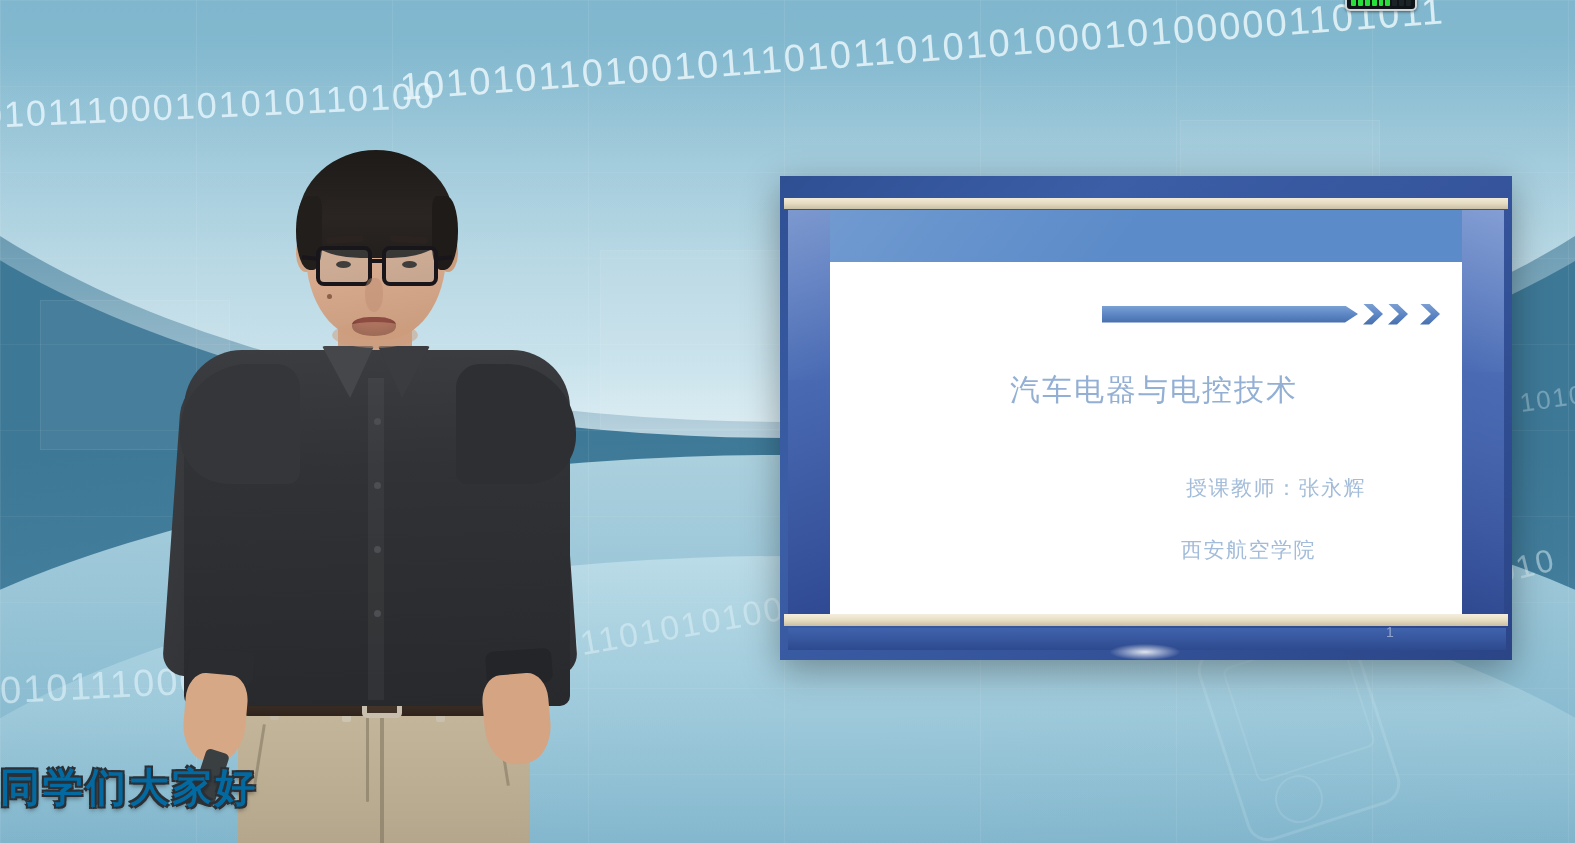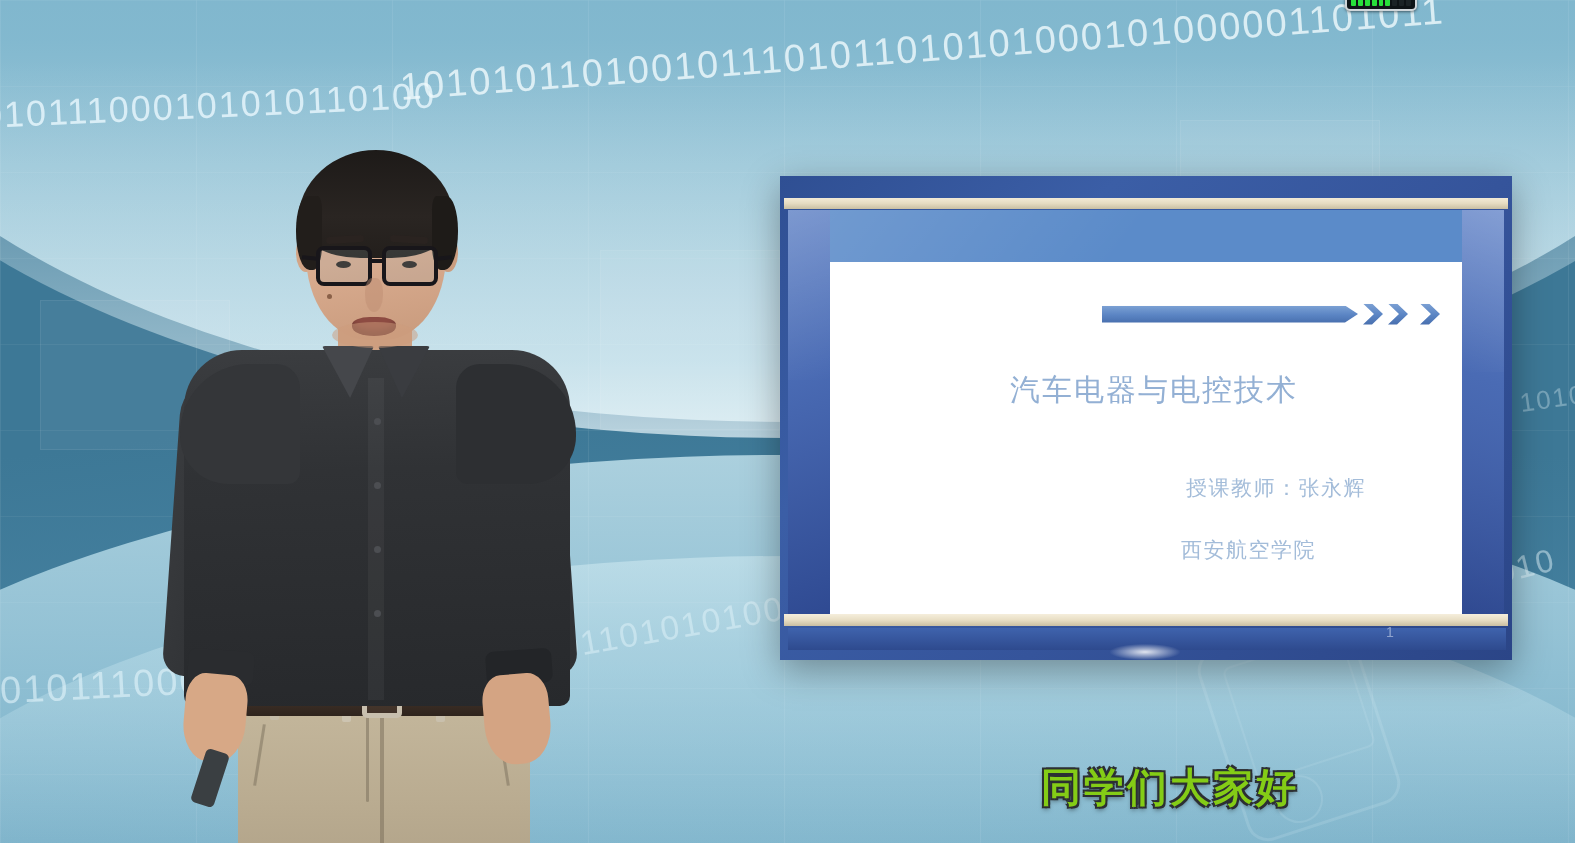--- a/index.html
+++ b/index.html
@@ -316,22 +316,22 @@
   }
   .tv-glint{
     position:absolute; left:330px; top:468px; width:70px; height:16px;
     background:radial-gradient(ellipse at center, rgba(255,255,255,.85), rgba(255,255,255,0) 72%);
     pointer-events:none;
   }
 
   
   .caption{
     position:absolute; left:0; top:760px; width:1299px;
-    text-align:right; z-index:50;
-    color:#84cc16; font-size:40px; font-weight:700; letter-spacing:3px;
+    text-align:left; z-index:50;
+    color:#0369a1; font-size:40px; font-weight:700; letter-spacing:3px;
     text-shadow:
       2px 2px 0 #2c2f33, -2px 2px 0 #2c2f33, 2px -2px 0 #2c2f33, -2px -2px 0 #2c2f33,
       0 3px 5px rgba(0,0,0,.55);
   }
 </style>
 </head>
 <body>
 
 <div id="stage">
 

